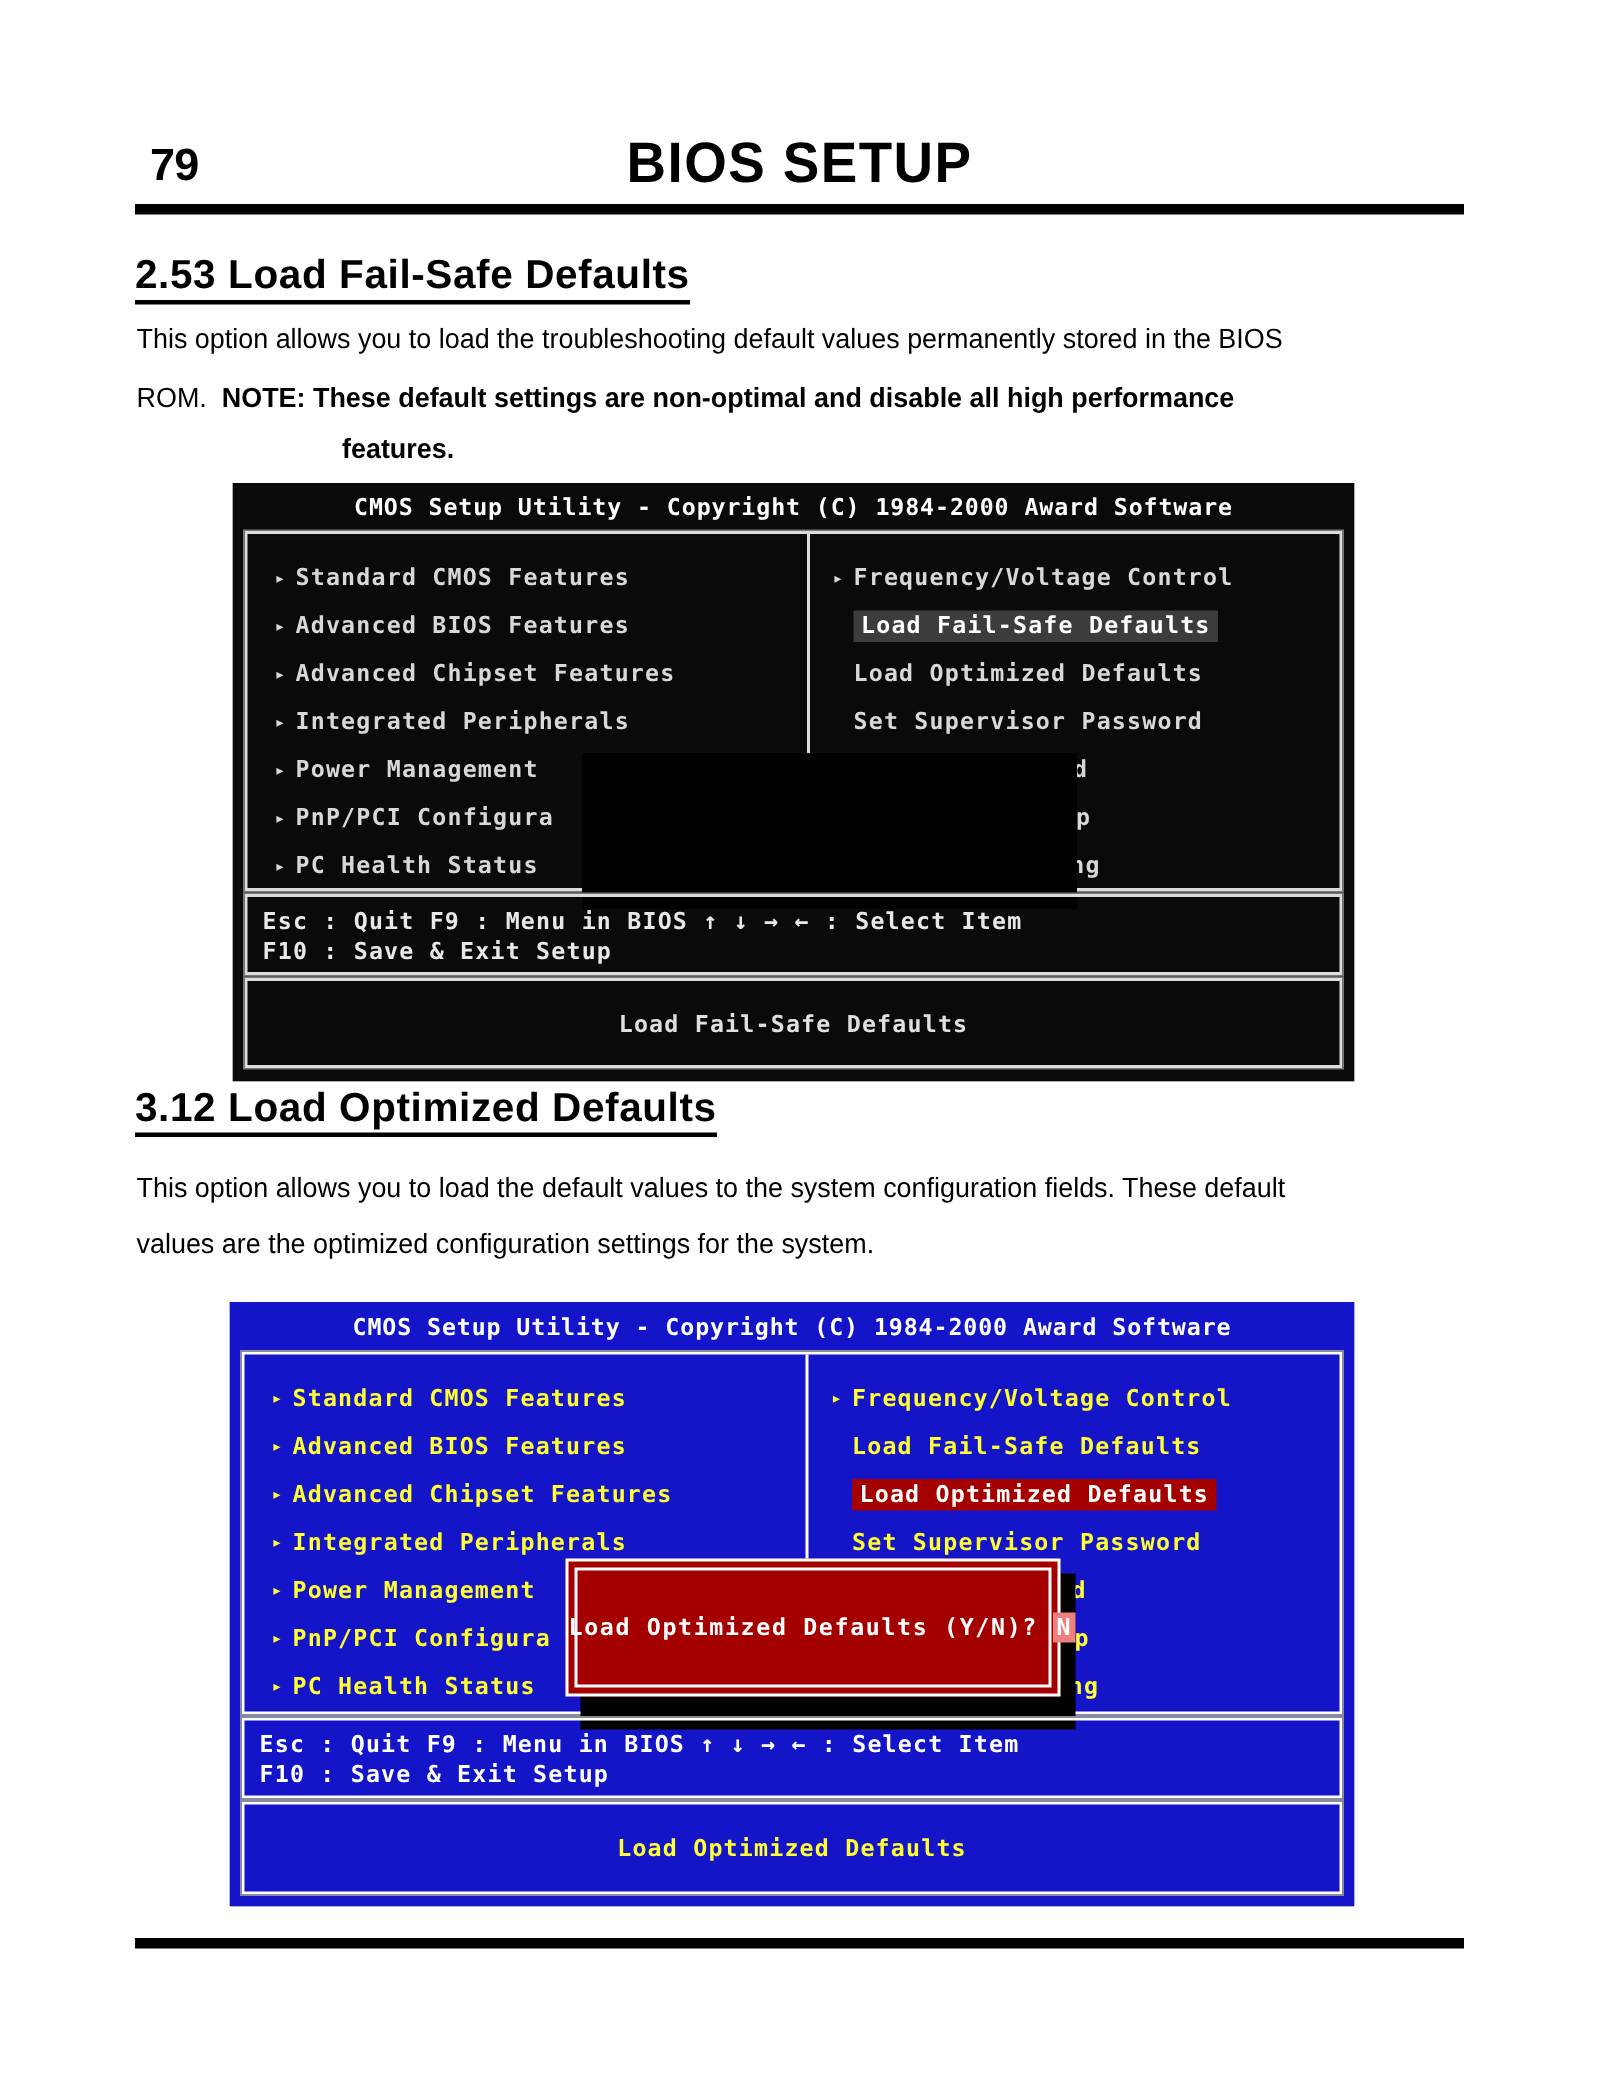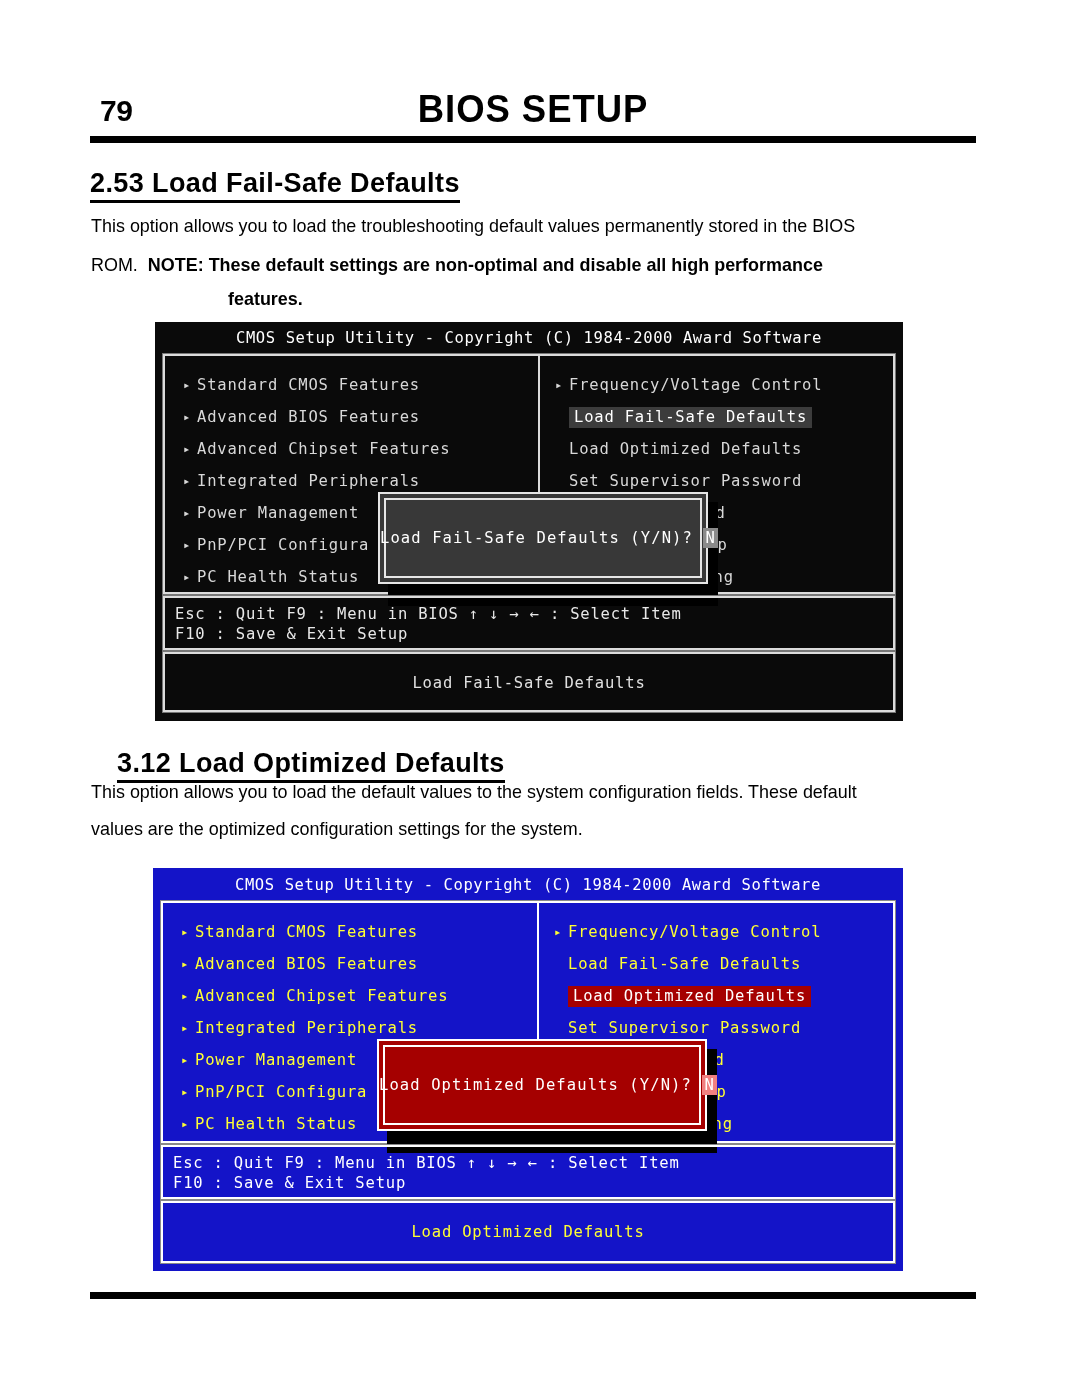--- a/index.html
+++ b/index.html
@@ -79,21 +79,21 @@
     transform: scaleX(0.97);
     transform-origin: left center;
   }
   .body-line b { font-weight: bold; }
 
   
   .bios {
     position: absolute;
     box-sizing: border-box;
     font-family: "DejaVu Sans Mono", "Liberation Mono", monospace;
-    font-weight: normal;
+    font-weight: bold;
     overflow: hidden;
   }
   .bios-inner {
     position: absolute;
     inset: 0;
     box-sizing: border-box;
   }
   .bios-title {
     position: absolute;
     left: 0;
@@ -262,38 +262,32 @@
       <span>word</span>
     </div>
     <div class="menu-item" style="left:532px; top:214px;">
       <span>etup</span>
     </div>
     <div class="menu-item" style="left:518px; top:246px;">
       <span>Saving</span>
     </div>
 
     <div class="dialog-shadow" style="left:233px; top:180px; width:330px; height:104px;"></div>
-    <div class="dialog" style="left:223px; top:170px; width:330px; height:92px;">
-      <div class="dialog-in"></div>
-      <div class="dialog-text">
-        <span>Load Fail-Safe Defaults (Y/N)?</span><span>&nbsp;</span><span class="cursor">N</span>
-      </div>
-    </div>
 
     <div class="bios-frame" style="left:8px; top:274px; width:732px; height:54px;"></div>
     <div class="help-line" style="left:20px; top:283px;">Esc : Quit      F9 : Menu in BIOS        ↑ ↓ → ←   : Select Item</div>
     <div class="help-line" style="left:20px; top:303px;">F10 : Save &amp; Exit Setup</div>
 
     <div class="bios-frame" style="left:8px; top:330px; width:732px; height:60px;"></div>
     <div class="status-line" style="top:352px;">Load Fail-Safe Defaults</div>
 
   </div>
 </div>
 
-<div class="sec-heading" style="left:90px; top:748px;margin-left:27px;">3.12  Load Optimized Defaults</div>
+<div class="sec-heading" style="left:90px; top:723px;">3.12  Load Optimized Defaults</div>
 
 <div class="body-line" style="left:91px; top:780px;">This option allows you to load the default values to the system configuration fields.  These default</div>
 <div class="body-line" style="left:91px; top:817px;">values are the optimized configuration settings for the system.</div>
 
 <div class="bios blue" style="left:153px; top:868px; width:750px; height:403px;">
   <div class="bios-inner">
 
     <div class="bios-title" style="top:8px;">CMOS Setup Utility - Copyright (C) 1984-2000 Award Software</div>
 
     <div class="bios-frame" style="left:8px; top:33px; width:734px; height:242px;"></div>

